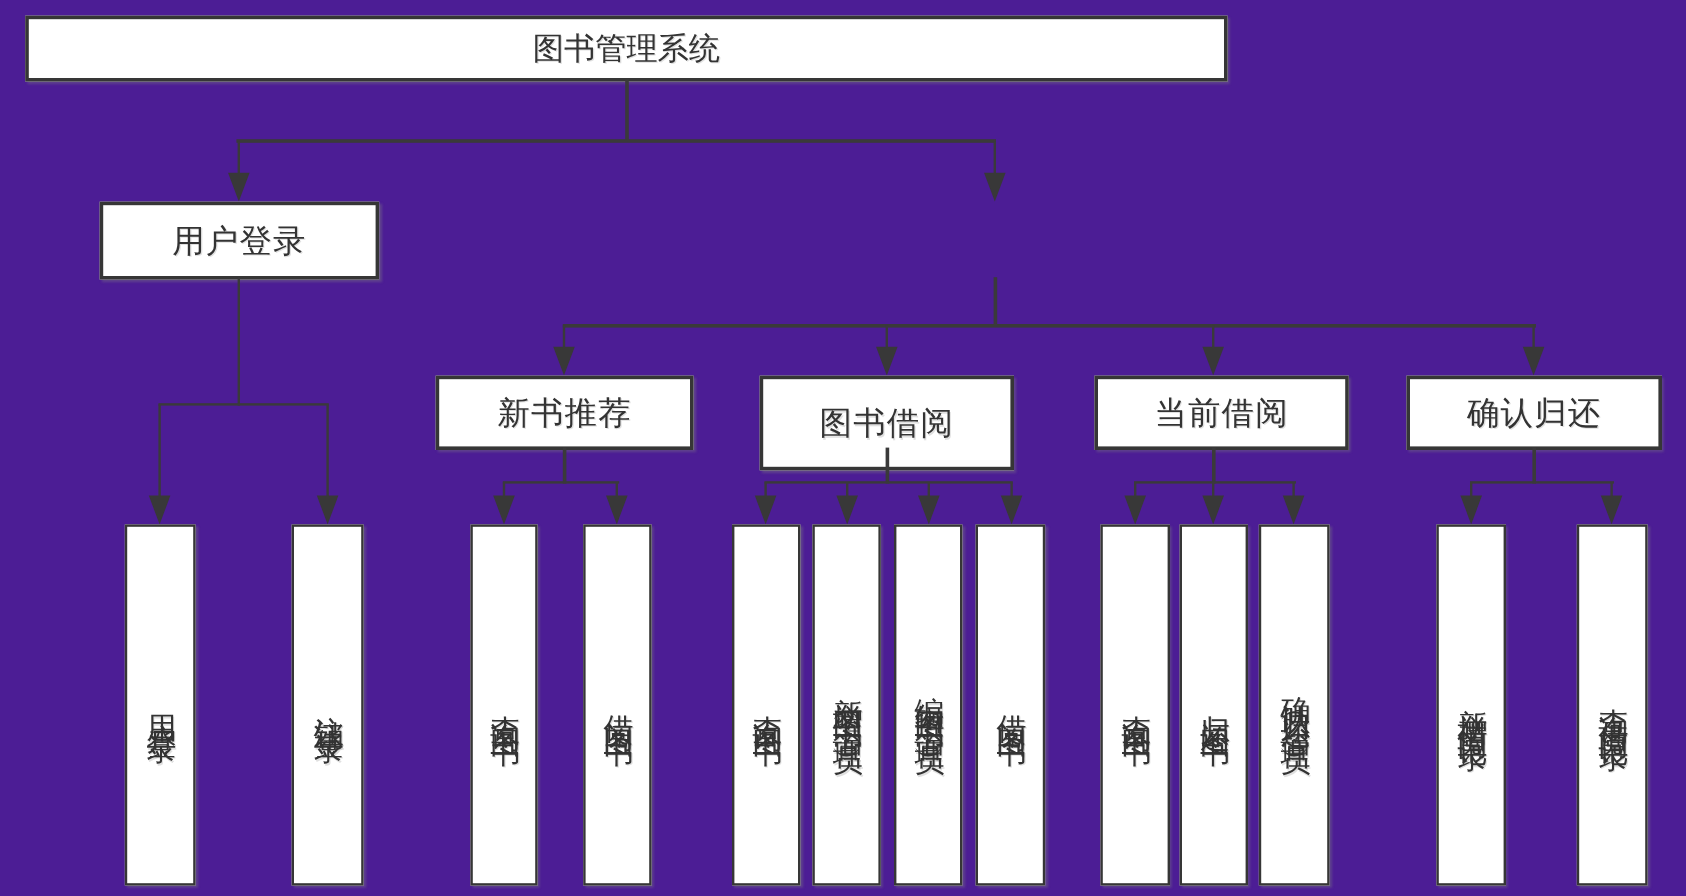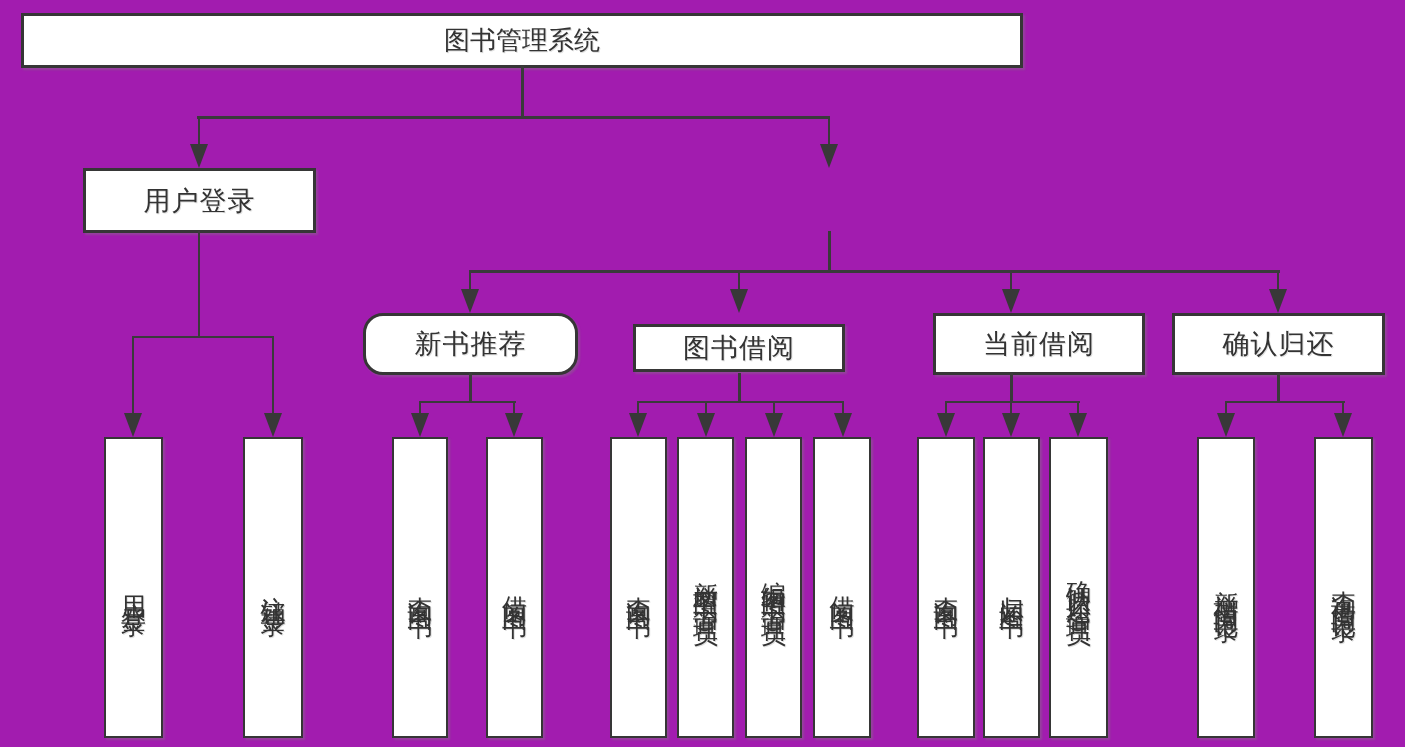--- a/index.html
+++ b/index.html
@@ -5,21 +5,21 @@
   html, body {
     margin: 0;
     padding: 0;
     background: #ffffff;
     font-family: "Liberation Sans", "DejaVu Sans", sans-serif;
   }
   .canvas {
     position: relative;
     width: 1405px;
     height: 747px;
-    background: #a21caf;
+    background: #4c1d95;
     overflow: hidden;
   }
   
   .node {
     position: absolute;
     box-sizing: border-box;
     background: #ffffff;
     border: 3px solid #363636;
     display: flex;
     align-items: center;
@@ -111,23 +111,23 @@
   <div class="drop" style="left:124px; top:337px; height:100px;"></div>
   <div class="drop" style="left:264px; top:337px; height:100px;"></div>
 
   <div class="vline" style="left:828px; top:231px; height:41px;"></div>
   <div class="hline" style="left:469px; top:270px; width:811px;"></div>
   <div class="drop" style="left:461px; top:271px; height:42px;"></div>
   <div class="drop" style="left:730px; top:271px; height:42px;"></div>
   <div class="drop" style="left:1002px; top:271px; height:42px;"></div>
   <div class="drop" style="left:1269px; top:271px; height:42px;"></div>
 
-  <div class="node h" style="left:363px; top:313px; width:215px; height:62px;border-radius:20px;">新书推荐</div>
-  <div class="node h" style="left:633px; top:324px; width:212px; height:48px;">图书借阅</div>
-  <div class="node h" style="left:933px; top:313px; width:212px; height:62px;">当前借阅</div>
+  <div class="node h" style="left:363px; top:313px; width:215px; height:62px;">新书推荐</div>
+  <div class="node h" style="left:633px; top:313px; width:212px; height:79px;">图书借阅</div>
+  <div class="node h" style="left:912px; top:313px; width:212px; height:62px;">当前借阅</div>
   <div class="node h" style="left:1172px; top:313px; width:213px; height:62px;">确认归还</div>
 
   <div class="vline" style="left:469px; top:373px; height:30px;"></div>
   <div class="hline" style="left:419px; top:400.5px; width:97px;"></div>
   <div class="drop" style="left:411px; top:402px; height:35px;"></div>
   <div class="drop" style="left:505px; top:402px; height:35px;"></div>
 
   <div class="vline" style="left:738px; top:373px; height:30px;"></div>
   <div class="hline" style="left:637px; top:400.5px; width:207px;"></div>
   <div class="drop" style="left:629px; top:402px; height:35px;"></div>

